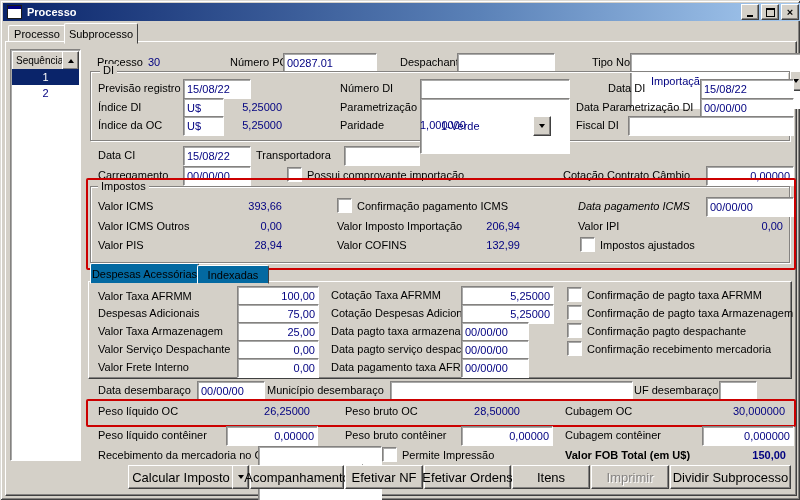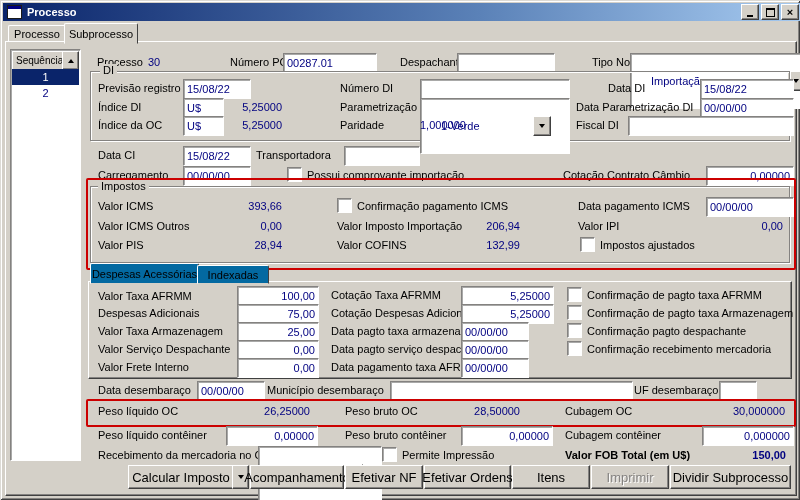--- a/index.html
+++ b/index.html
@@ -148,21 +148,21 @@
     <div class="red" style="left:86px;top:178px;width:706px;height:88px;"></div>
     <div class="grp" style="left:90px;top:186px;width:698px;height:75px;"></div>
     <span class="gtitle" style="left:98px;top:180px;">Impostos</span>
 
     <span class="lbl" style="left:98px;top:200px;">Valor ICMS</span>
     <span class="val r" style="left:210px;top:200px;width:72px;">393,66</span>
     <div class="chk" style="left:337px;top:198px;">
       <span class="chkbox sunken"></span>
       <span>Confirmação pagamento ICMS</span>
     </div>
-    <span class="lbl" style="left:578px;top:200px;">Data pagamento ICMS</span>
+    <span class="lbl" style="left:578px;top:200px;font-style:italic;">Data pagamento ICMS</span>
     <div class="inp sunken" style="left:706px;top:197px;width:80px;">00/00/00</div>
 
     <span class="lbl" style="left:98px;top:220px;">Valor ICMS Outros</span>
     <span class="val r" style="left:210px;top:220px;width:72px;">0,00</span>
     <span class="lbl" style="left:337px;top:220px;">Valor Imposto Importação</span>
     <span class="val r" style="left:460px;top:220px;width:60px;">206,94</span>
     <span class="lbl" style="left:578px;top:220px;">Valor IPI</span>
     <span class="val r" style="left:723px;top:220px;width:60px;">0,00</span>
 
     <span class="lbl" style="left:98px;top:239px;">Valor PIS</span>

